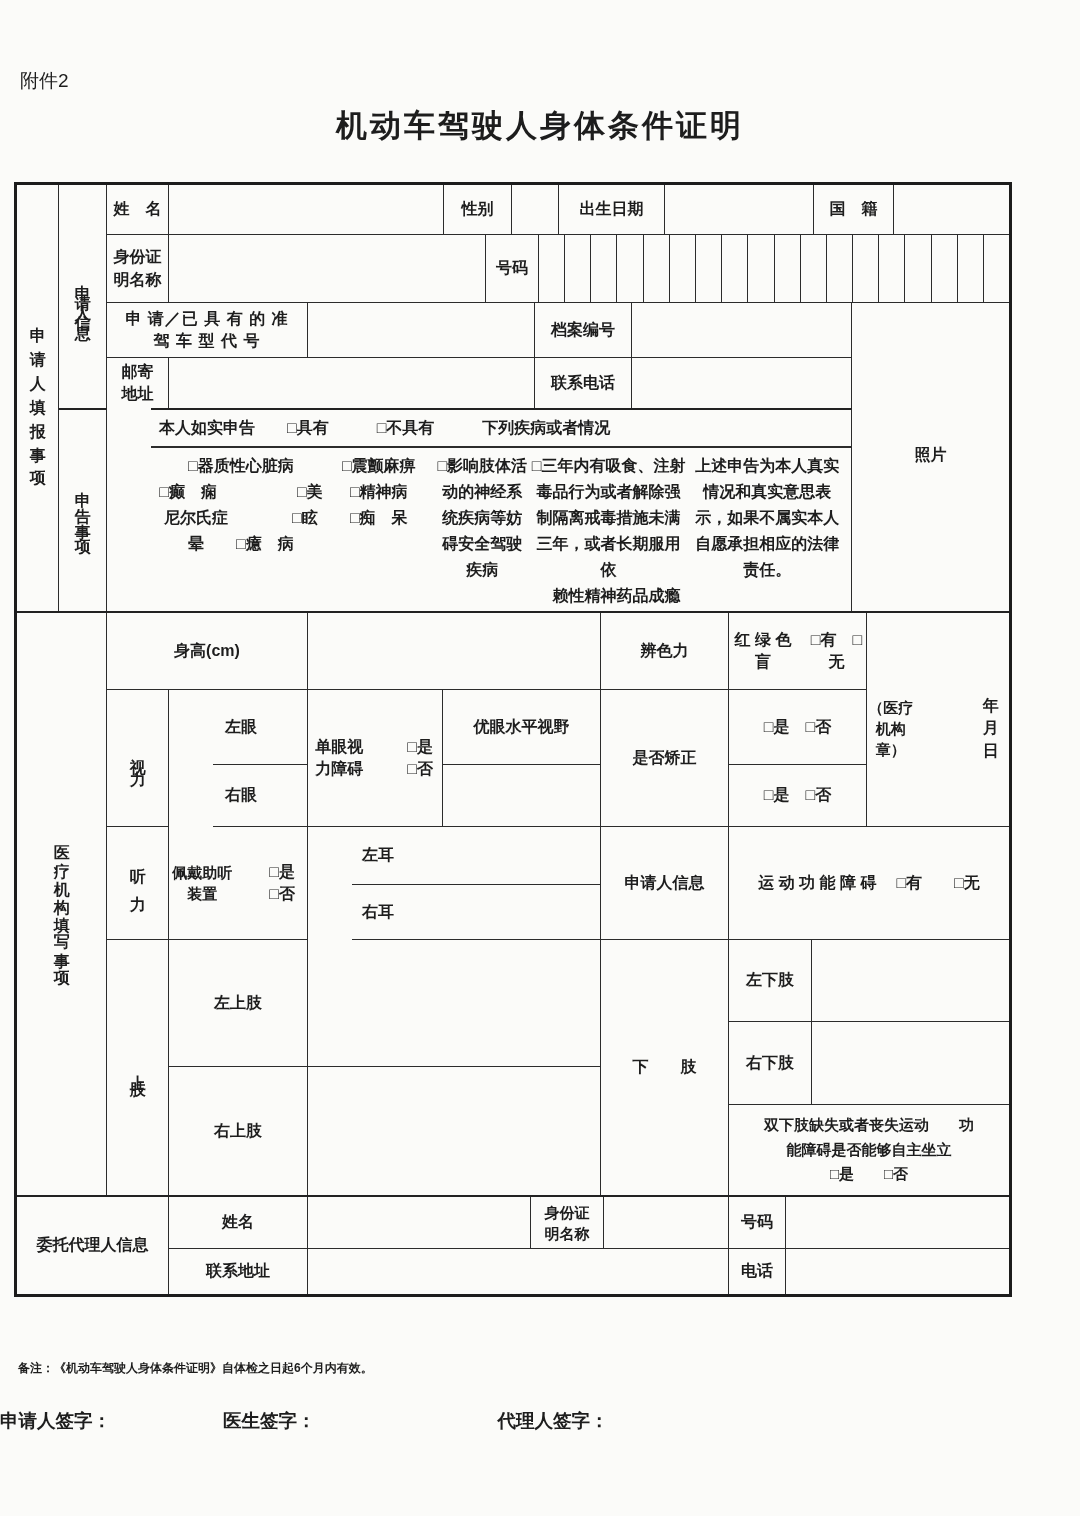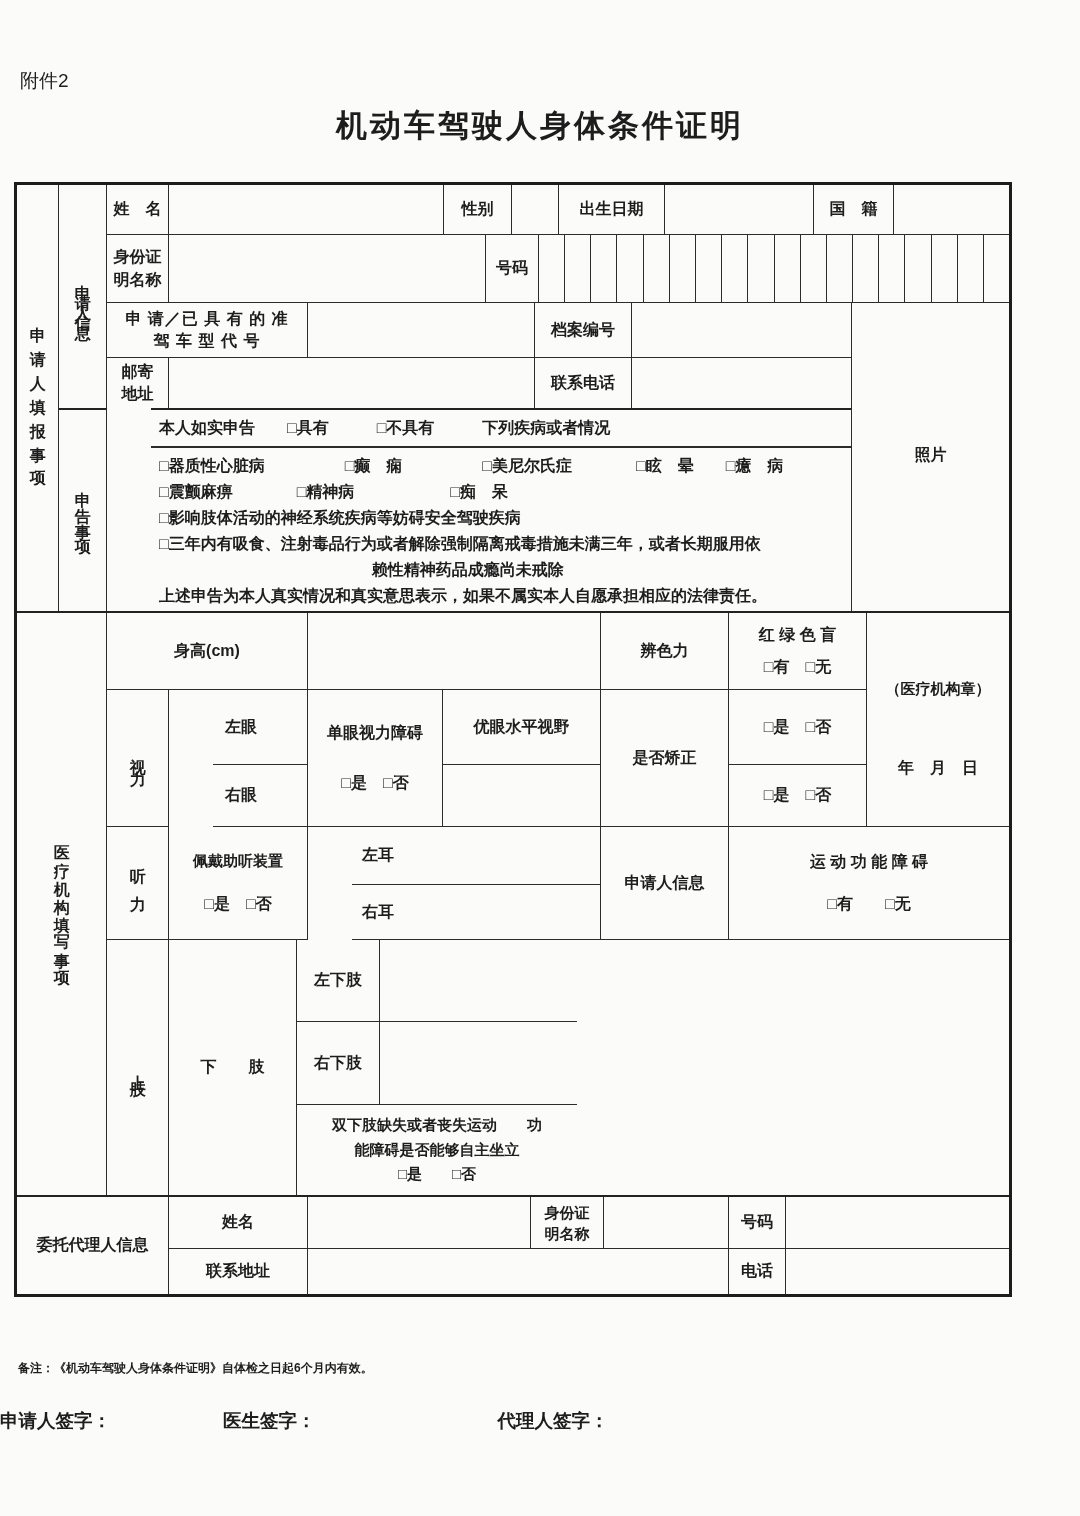--- a/index.html
+++ b/index.html
@@ -31,21 +31,21 @@
   .top  { align-items:flex-start; }
   .pre  { white-space:pre-line; }
   .v { writing-mode:vertical-rl; text-orientation:upright; }
   .ls6  { letter-spacing:6px; }
   .ls10 { letter-spacing:10px; }
   .ls12 { letter-spacing:12px; }
   .ls16 { letter-spacing:16px; }
   .ls18 { letter-spacing:18px; }
   .ls24 { letter-spacing:24px; }
   .ls28 { letter-spacing:28px; }
-  .stack { flex-direction:column; }
+  .stack { flex-direction:row; }
   .idgrid { padding:0; align-items:stretch; }
   .idgrid > div { flex:1; border-right:1px solid #2c2c2c; }
   .idgrid > div:last-child { border-right:none; }
   .uline { display:inline-block; width:210px; height:15px;
            border-bottom:2px solid #222; }
   .note { position:absolute; left:18px; top:1360px; font-size:12px; font-weight:700; }
   .sigrow { position:absolute; left:0; top:1408px; width:100%; display:flex;
             font-size:18.5px; font-weight:700; }
   .sig1 { }
   .sig2 { margin-left:112px; }
@@ -203,20 +203,30 @@
         </div>
         <div class="cell" style="width:128px;height:113px">申请人信息</div>
         <div class="cell stack noR" style="width:280px;height:113px;gap:20px">
           <div>运 动 功 能 障 碍</div>
           <div>□有　　□无</div>
         </div>
       </div>
 
       <div class="row">
         <div class="cell v ls6 noB" style="width:62px;height:255px">上肢</div>
+        <div class="col" style="width:432px">
+          <div class="row">
+            <div class="cell" style="width:139px;height:127px">左上肢</div>
+            <div class="cell" style="width:293px;height:127px"></div>
+          </div>
+          <div class="row">
+            <div class="cell noB" style="width:139px;height:128px">右上肢</div>
+            <div class="cell noB" style="width:293px;height:128px"></div>
+          </div>
+        </div>
         <div class="cell noB" style="width:128px;height:255px">下　　肢</div>
         <div class="col" style="width:280px">
           <div class="row">
             <div class="cell" style="width:83px;height:82px">左下肢</div>
             <div class="cell noR" style="width:197px;height:82px"></div>
           </div>
           <div class="row">
             <div class="cell" style="width:83px;height:83px">右下肢</div>
             <div class="cell noR" style="width:197px;height:83px"></div>
           </div>

